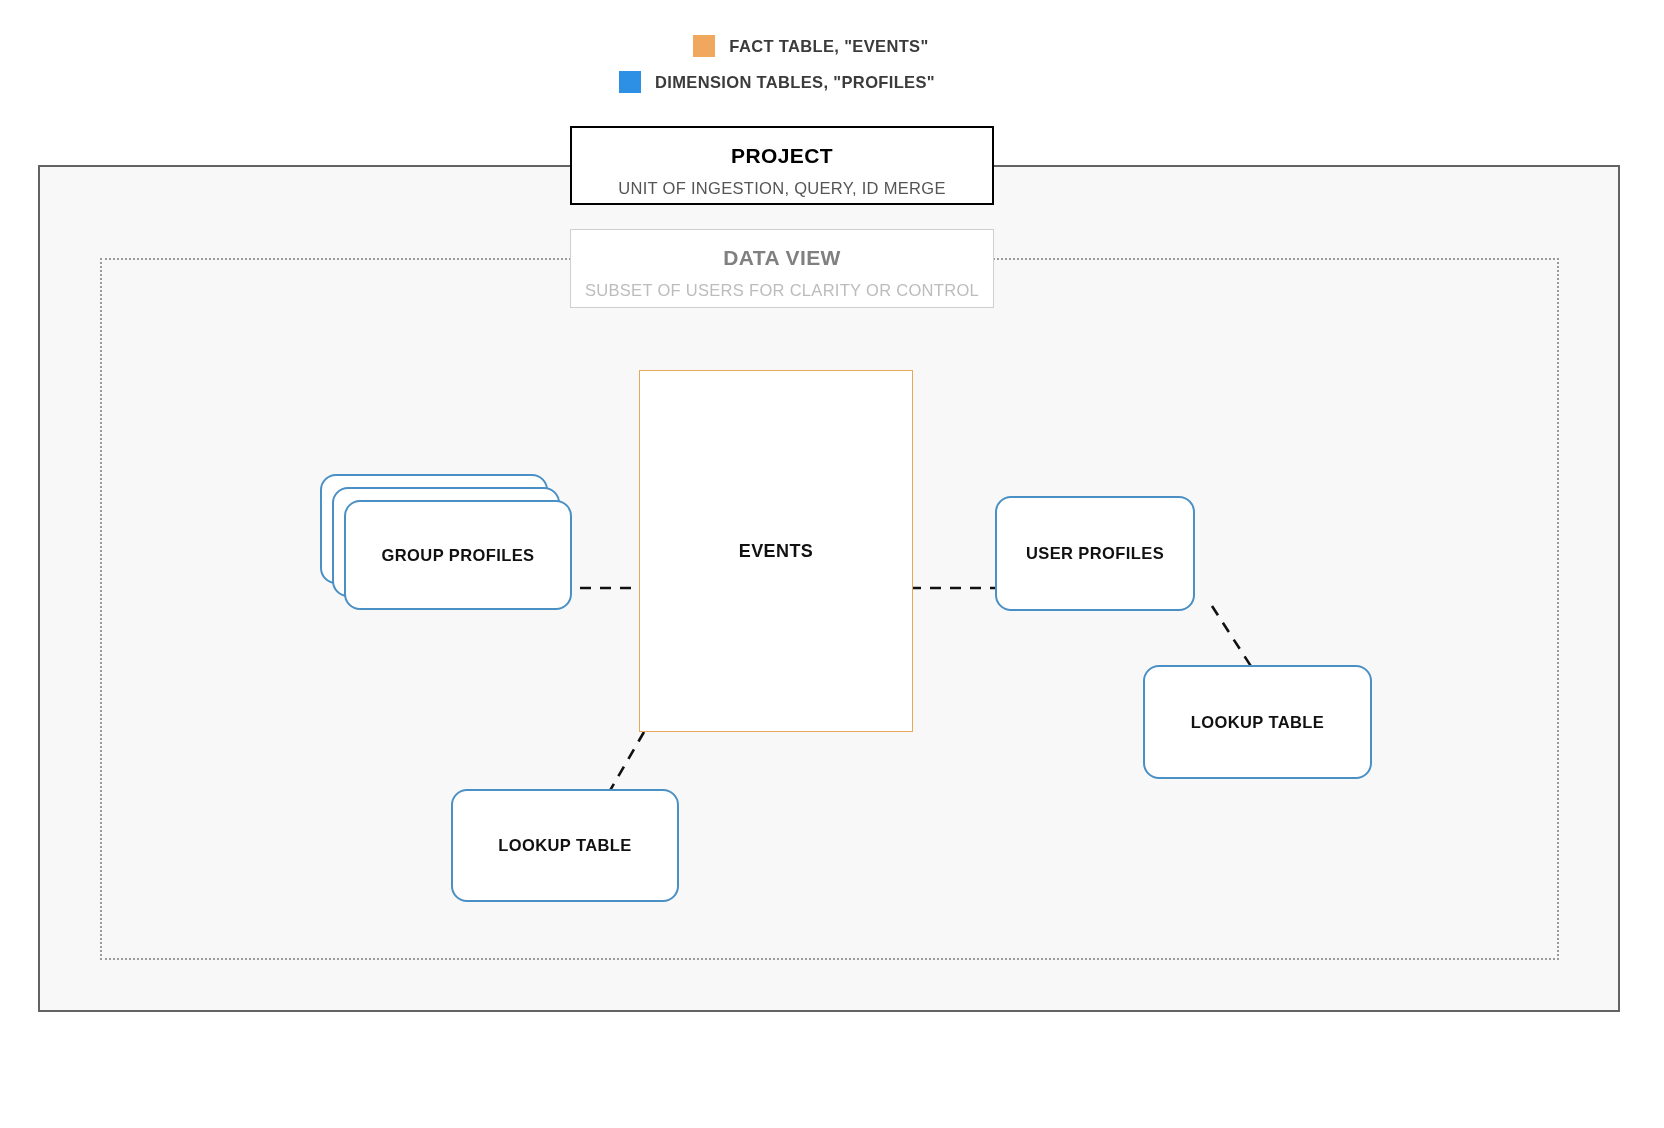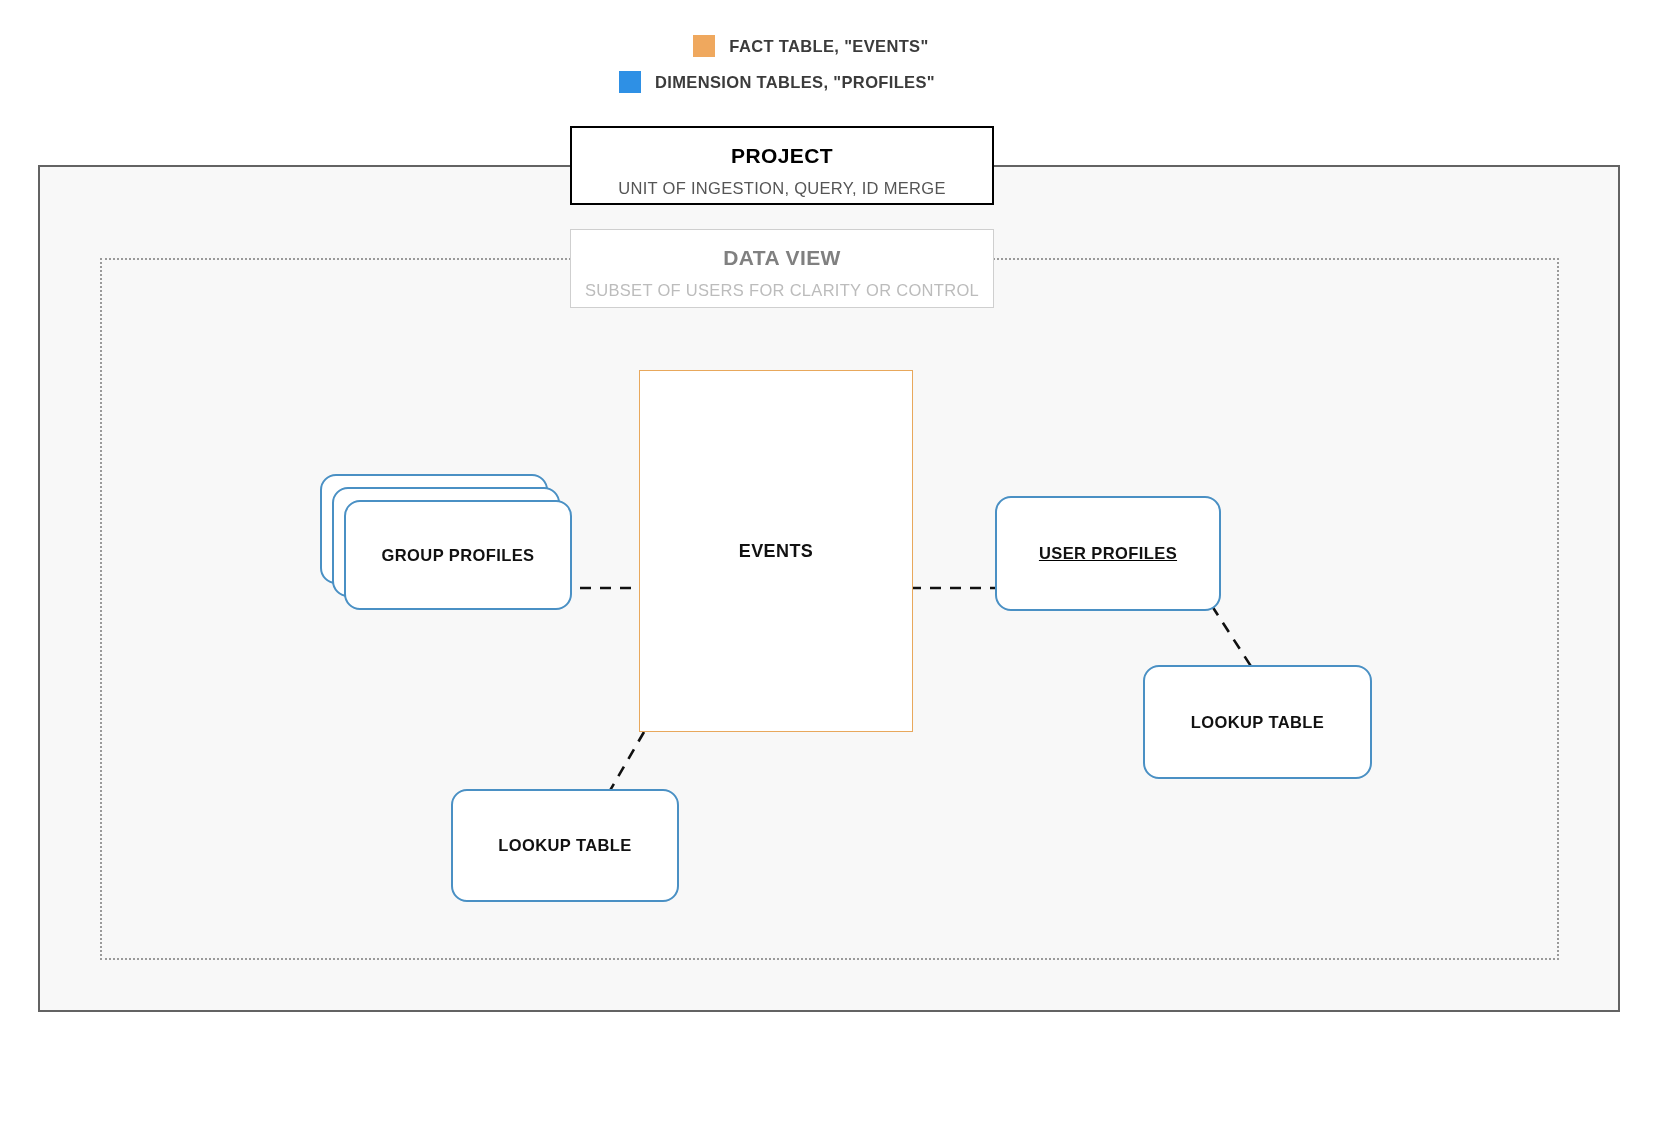--- a/index.html
+++ b/index.html
@@ -175,23 +175,22 @@
     width: 228px;
     height: 110px;
   }
   .stack .card.layer-back  { left: 0px;  top: 0px;  z-index: 1; }
   .stack .card.layer-mid   { left: 12px; top: 13px; z-index: 2; }
   .stack .card.layer-front { left: 24px; top: 26px; z-index: 3; }
 
   .user-profiles-card {
     left: 995px;
     top: 496px;
-    width: 226px;
+    width: 200px;
     height: 115px;
-    text-decoration: underline;
   }
   .lookup-left-card {
     left: 451px;
     top: 789px;
     width: 228px;
     height: 113px;
   }
   .lookup-right-card {
     left: 1143px;
     top: 665px;

